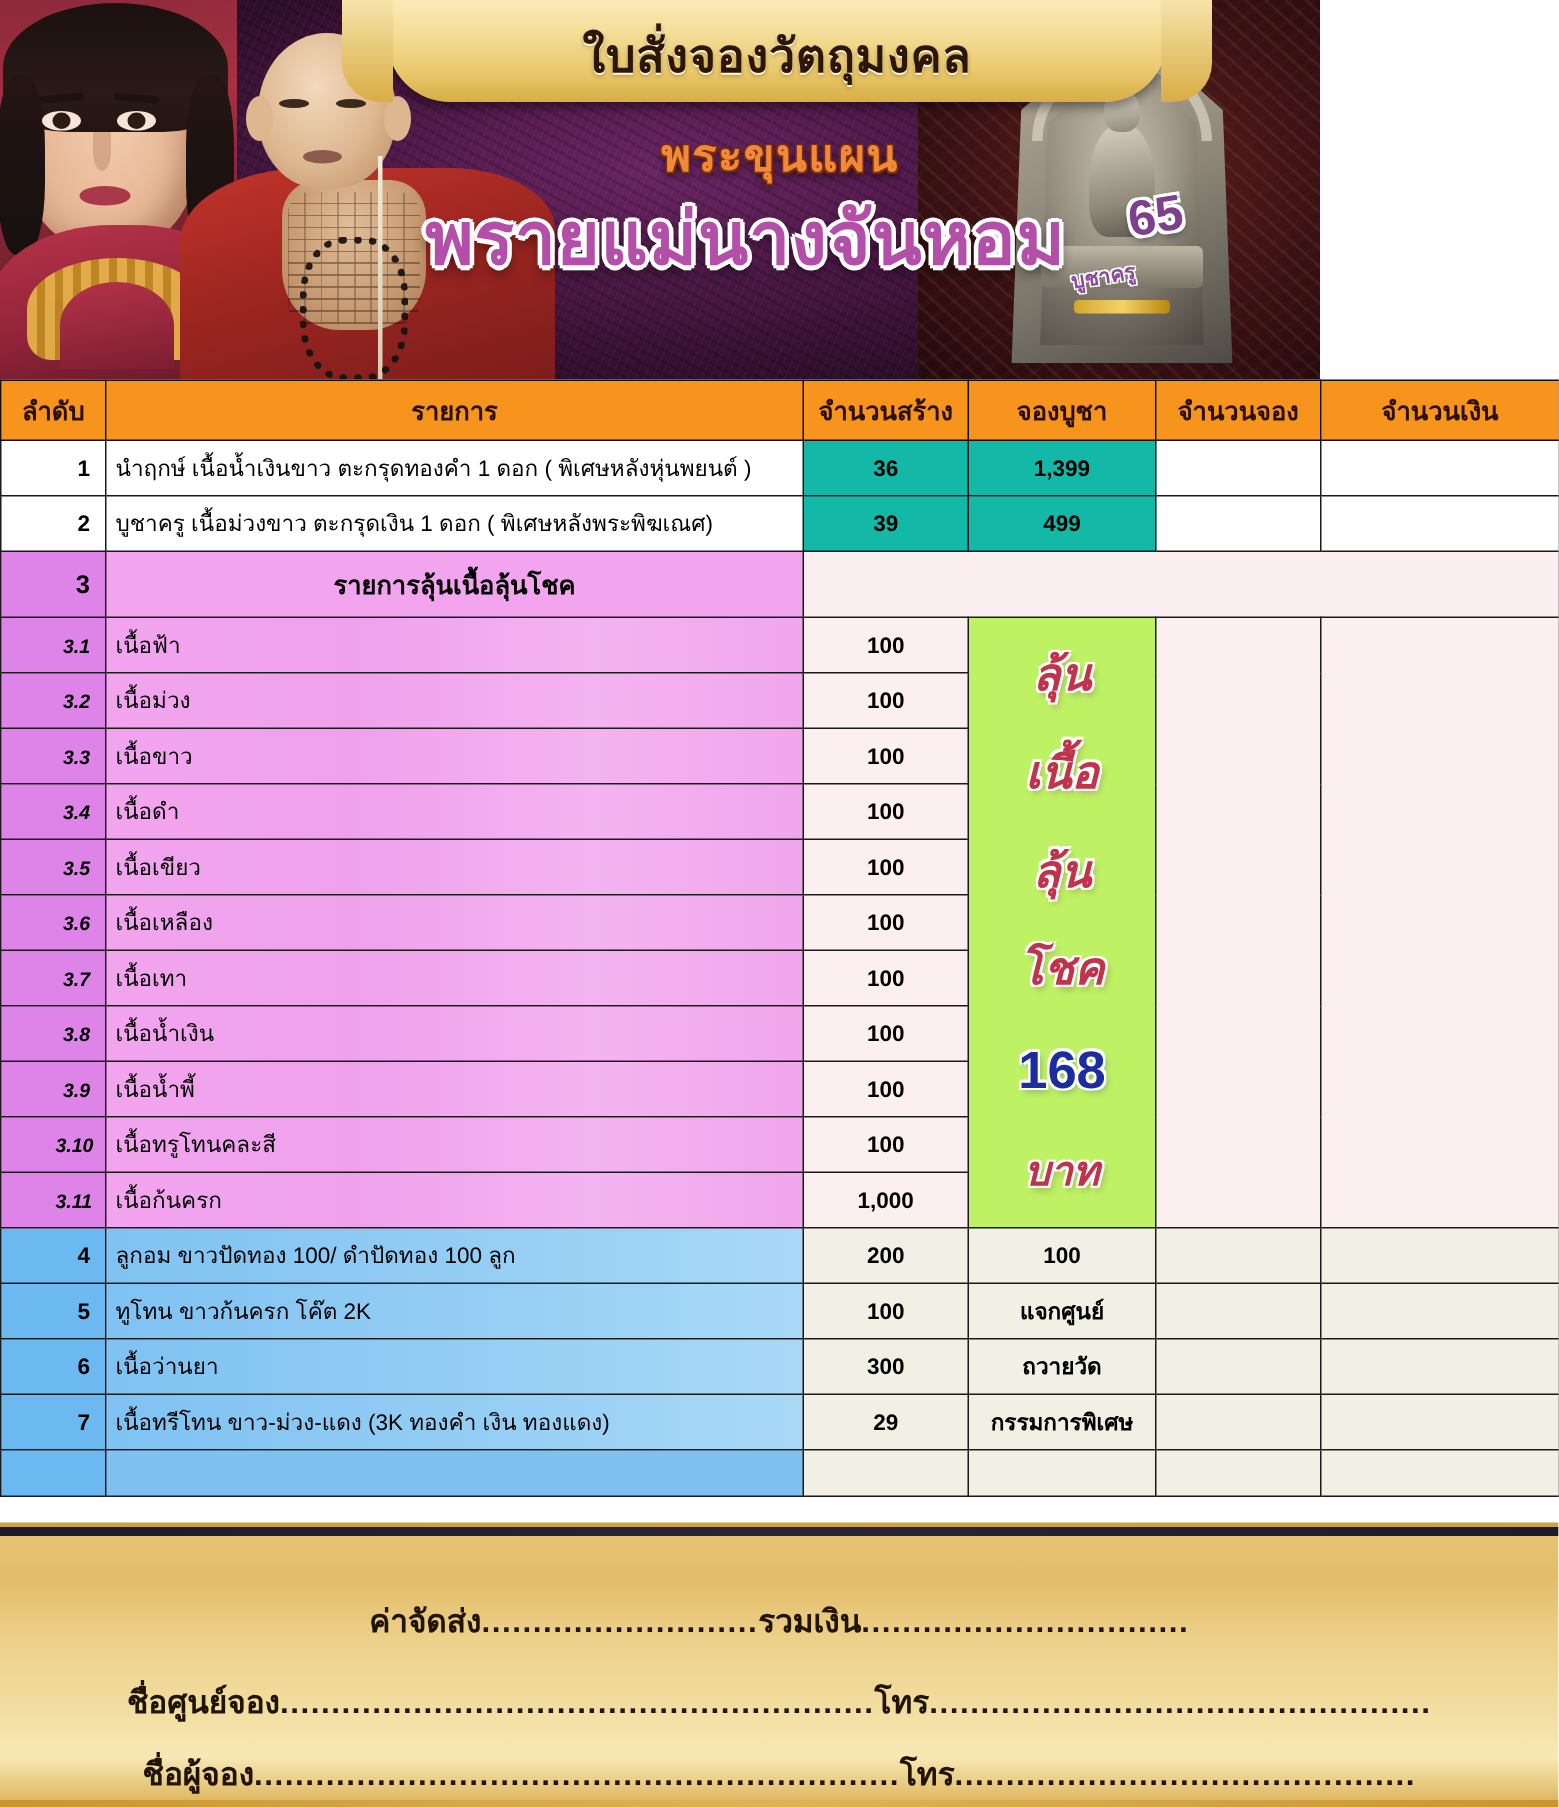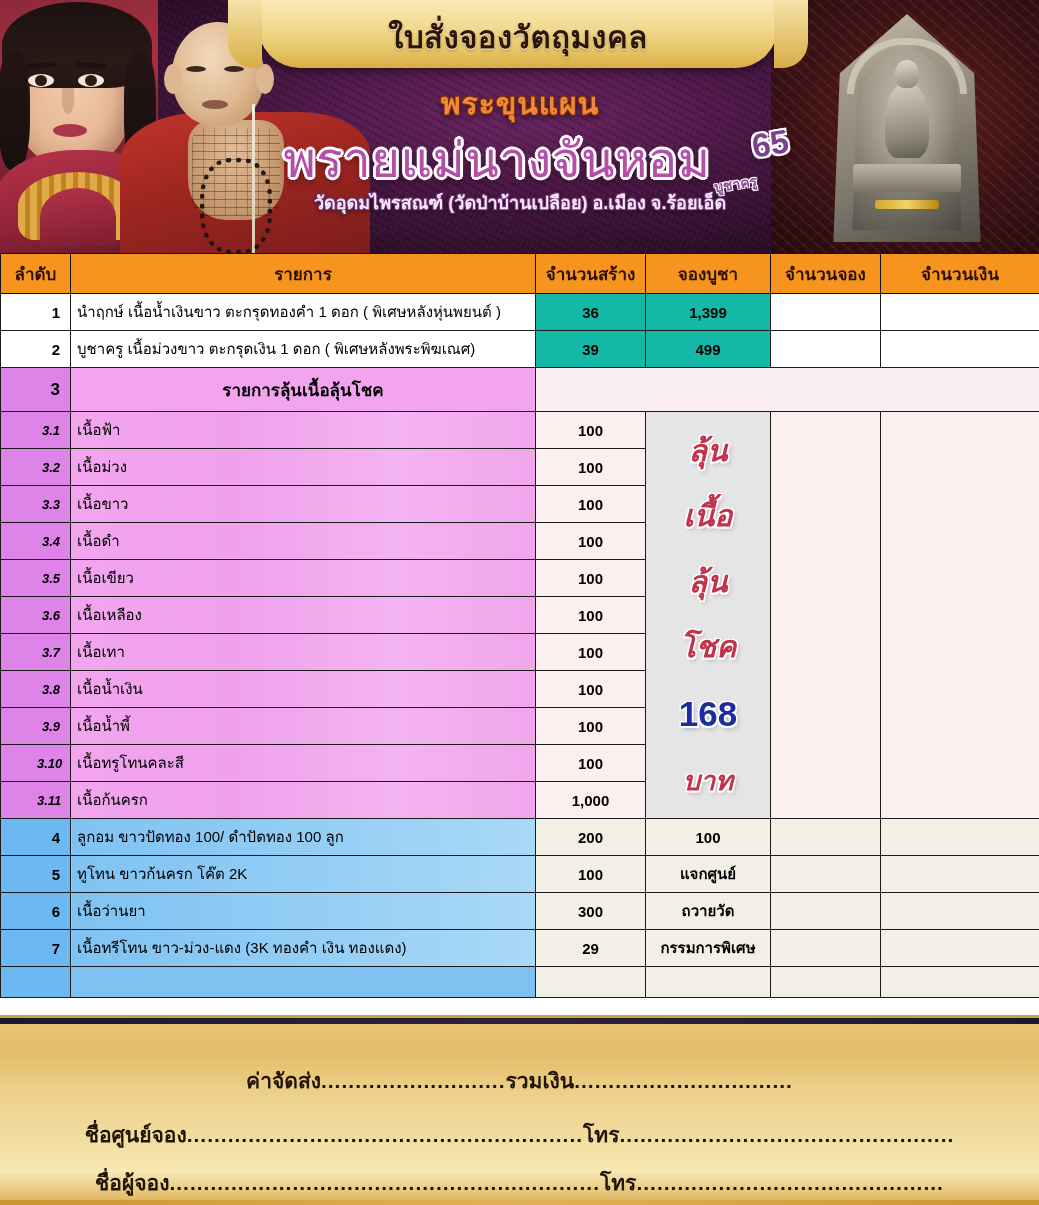--- a/index.html
+++ b/index.html
@@ -5,21 +5,21 @@
   * { box-sizing: border-box; margin: 0; padding: 0; }
   html, body {
     width: 1039px; height: 1205px;
     font-family: "Liberation Sans", "DejaVu Sans", sans-serif;
     background: #ffffff; overflow: hidden;
   }
   .page { position: relative; width: 1039px; height: 1205px; }
 
   
   .banner {
-    position: relative; width: 1039px; height: 253px; overflow: hidden;
+    position: relative; width: 880px; height: 253px; overflow: hidden;
     background:
       radial-gradient(ellipse 55% 70% at 50% 45%, #6b2563 0%, #4a1745 45%, #33102f 75%, #230a20 100%),
       linear-gradient(90deg, #2a0f28 0%, #53205a 30%, #5e2458 55%, #41142c 80%, #2a0c18 100%);
   }
   .banner-noise {
     position:absolute; inset:0;
     background:
       repeating-linear-gradient(115deg, rgba(255,255,255,0.035) 0px, rgba(255,255,255,0.035) 1px, transparent 1px, transparent 5px),
       repeating-linear-gradient(28deg, rgba(0,0,0,0.16) 0px, rgba(0,0,0,0.16) 2px, transparent 2px, transparent 7px);
     opacity: .85;
@@ -170,21 +170,21 @@
   }
   .title-block{ position:absolute; left:150px; top:80px; width:740px; text-align:center; z-index:5;}
   .title-1{
     font-size:30px; font-weight:bold;
     color:#f0893a;
     text-shadow: -1px -1px 0 #7a2d06, 1px -1px 0 #7a2d06, -1px 1px 0 #7a2d06, 1px 1px 0 #7a2d06, 0 3px 6px rgba(0,0,0,.65);
     letter-spacing:1px;
   }
   .title-2-row{ position:relative; display:flex; align-items:flex-end; justify-content:center; gap:8px; margin-top:2px;}
   .title-2{
-    font-size:49px; font-weight:normal; line-height:1;
+    font-size:49px; font-weight:bold; line-height:1;
     color:#b34fa8;
     text-shadow:
       -2px -2px 0 #fff, 2px -2px 0 #fff, -2px 2px 0 #fff, 2px 2px 0 #fff,
       -3px 0 0 #fff, 3px 0 0 #fff, 0 -3px 0 #fff, 0 3px 0 #fff,
       0 5px 9px rgba(0,0,0,.6);
     letter-spacing:.5px;
     margin-left:32px;
   }
   .year-badge{ position:relative; width:70px; height:56px;}
   .year-num{
@@ -243,21 +243,21 @@
   tr.blue .cell-num{ background:#6CB8F0; text-align:right;}
   tr.blue .cell-item{ background: linear-gradient(90deg,#7FC2F2 0%, #93CDF4 50%, #A9D9F7 100%);}
   tr.blue .cell-ctr, tr.blue .cell-blank{ background:#F2EFE4;}
   tr.blue-empty td{ height:31px;}
   tr.blue-empty .cell-num{ background:#6CB8F0;}
   tr.blue-empty .cell-item{ background:#7FC2F2;}
   tr.blue-empty .cell-ctr, tr.blue-empty .cell-blank{ background:#F2EFE4;}
 
   
   .lucky-cell{
-    background:#e5e5e5; vertical-align:middle; text-align:center; padding:6px 0;
+    background:#bef264; vertical-align:middle; text-align:center; padding:6px 0;
   }
   .lucky-stack{ display:flex; flex-direction:column; align-items:center; justify-content:space-around; height:100%;}
   .lucky-word{
     font-size:30px; font-weight:bold; font-style:italic; color:#C1334A; line-height:1.05;
     text-shadow: -1.5px -1.5px 0 #fff, 1.5px -1.5px 0 #fff, -1.5px 1.5px 0 #fff, 1.5px 1.5px 0 #fff, 2px 3px 4px rgba(120,60,70,.35);
   }
   .lucky-num{
     font-size:35px; font-weight:bold; color:#1C2E9E; line-height:1.05;
     text-shadow: -1.5px -1.5px 0 #fff, 1.5px -1.5px 0 #fff, -1.5px 1.5px 0 #fff, 1.5px 1.5px 0 #fff, 2px 3px 4px rgba(60,60,140,.35);
   }
@@ -332,21 +332,20 @@
 
     <div class="title-block">
       <div class="title-1">พระขุนแผน</div>
       <div class="title-2-row">
         <div class="title-2">พรายแม่นางจันหอม</div>
         <div class="year-badge">
           <div class="year-num">65</div>
           <div class="year-label">บูชาครู</div>
         </div>
       </div>
-      <div class="sub-2">วัดอุดมไพรสณฑ์ (วัดป่าบ้านเปลือย) อ.เมือง จ.ร้อยเอ็ด</div>
     </div>
   </div>
 
   <div class="table-area">
     <div class="watermark"></div>
     <table>
       <colgroup>
         <col class="c1">
           <col class="c2">
           <col class="c3">

